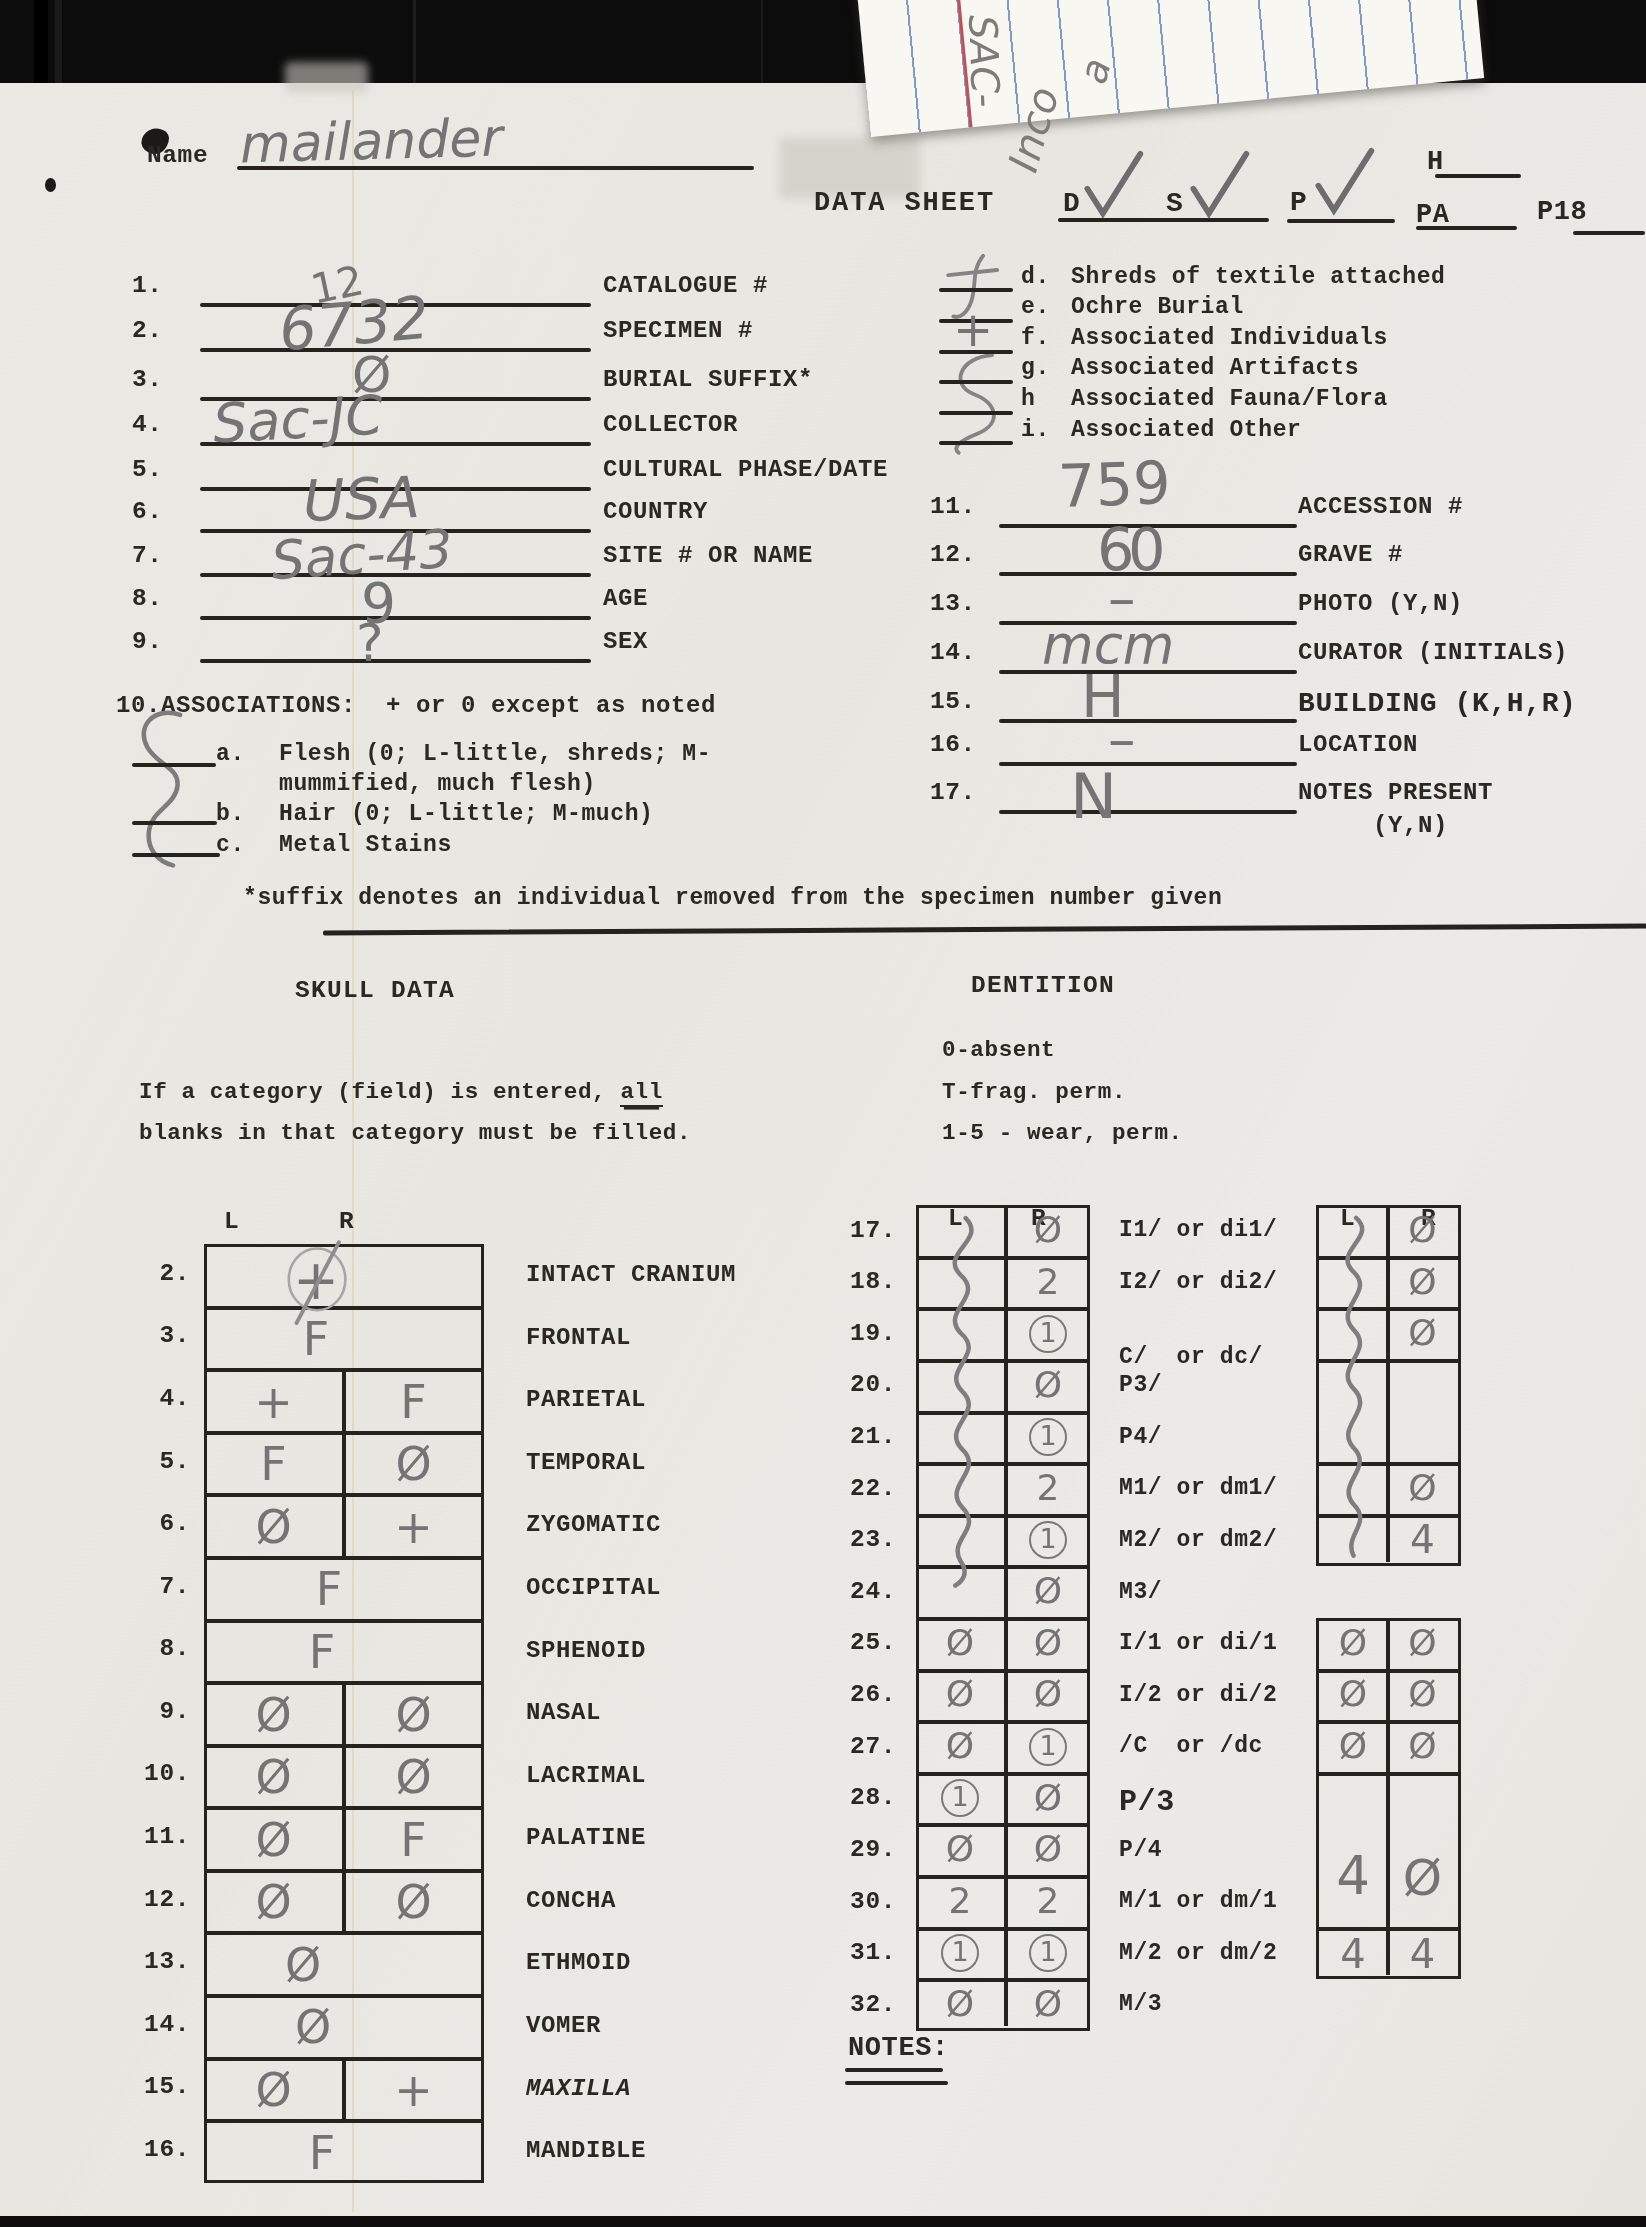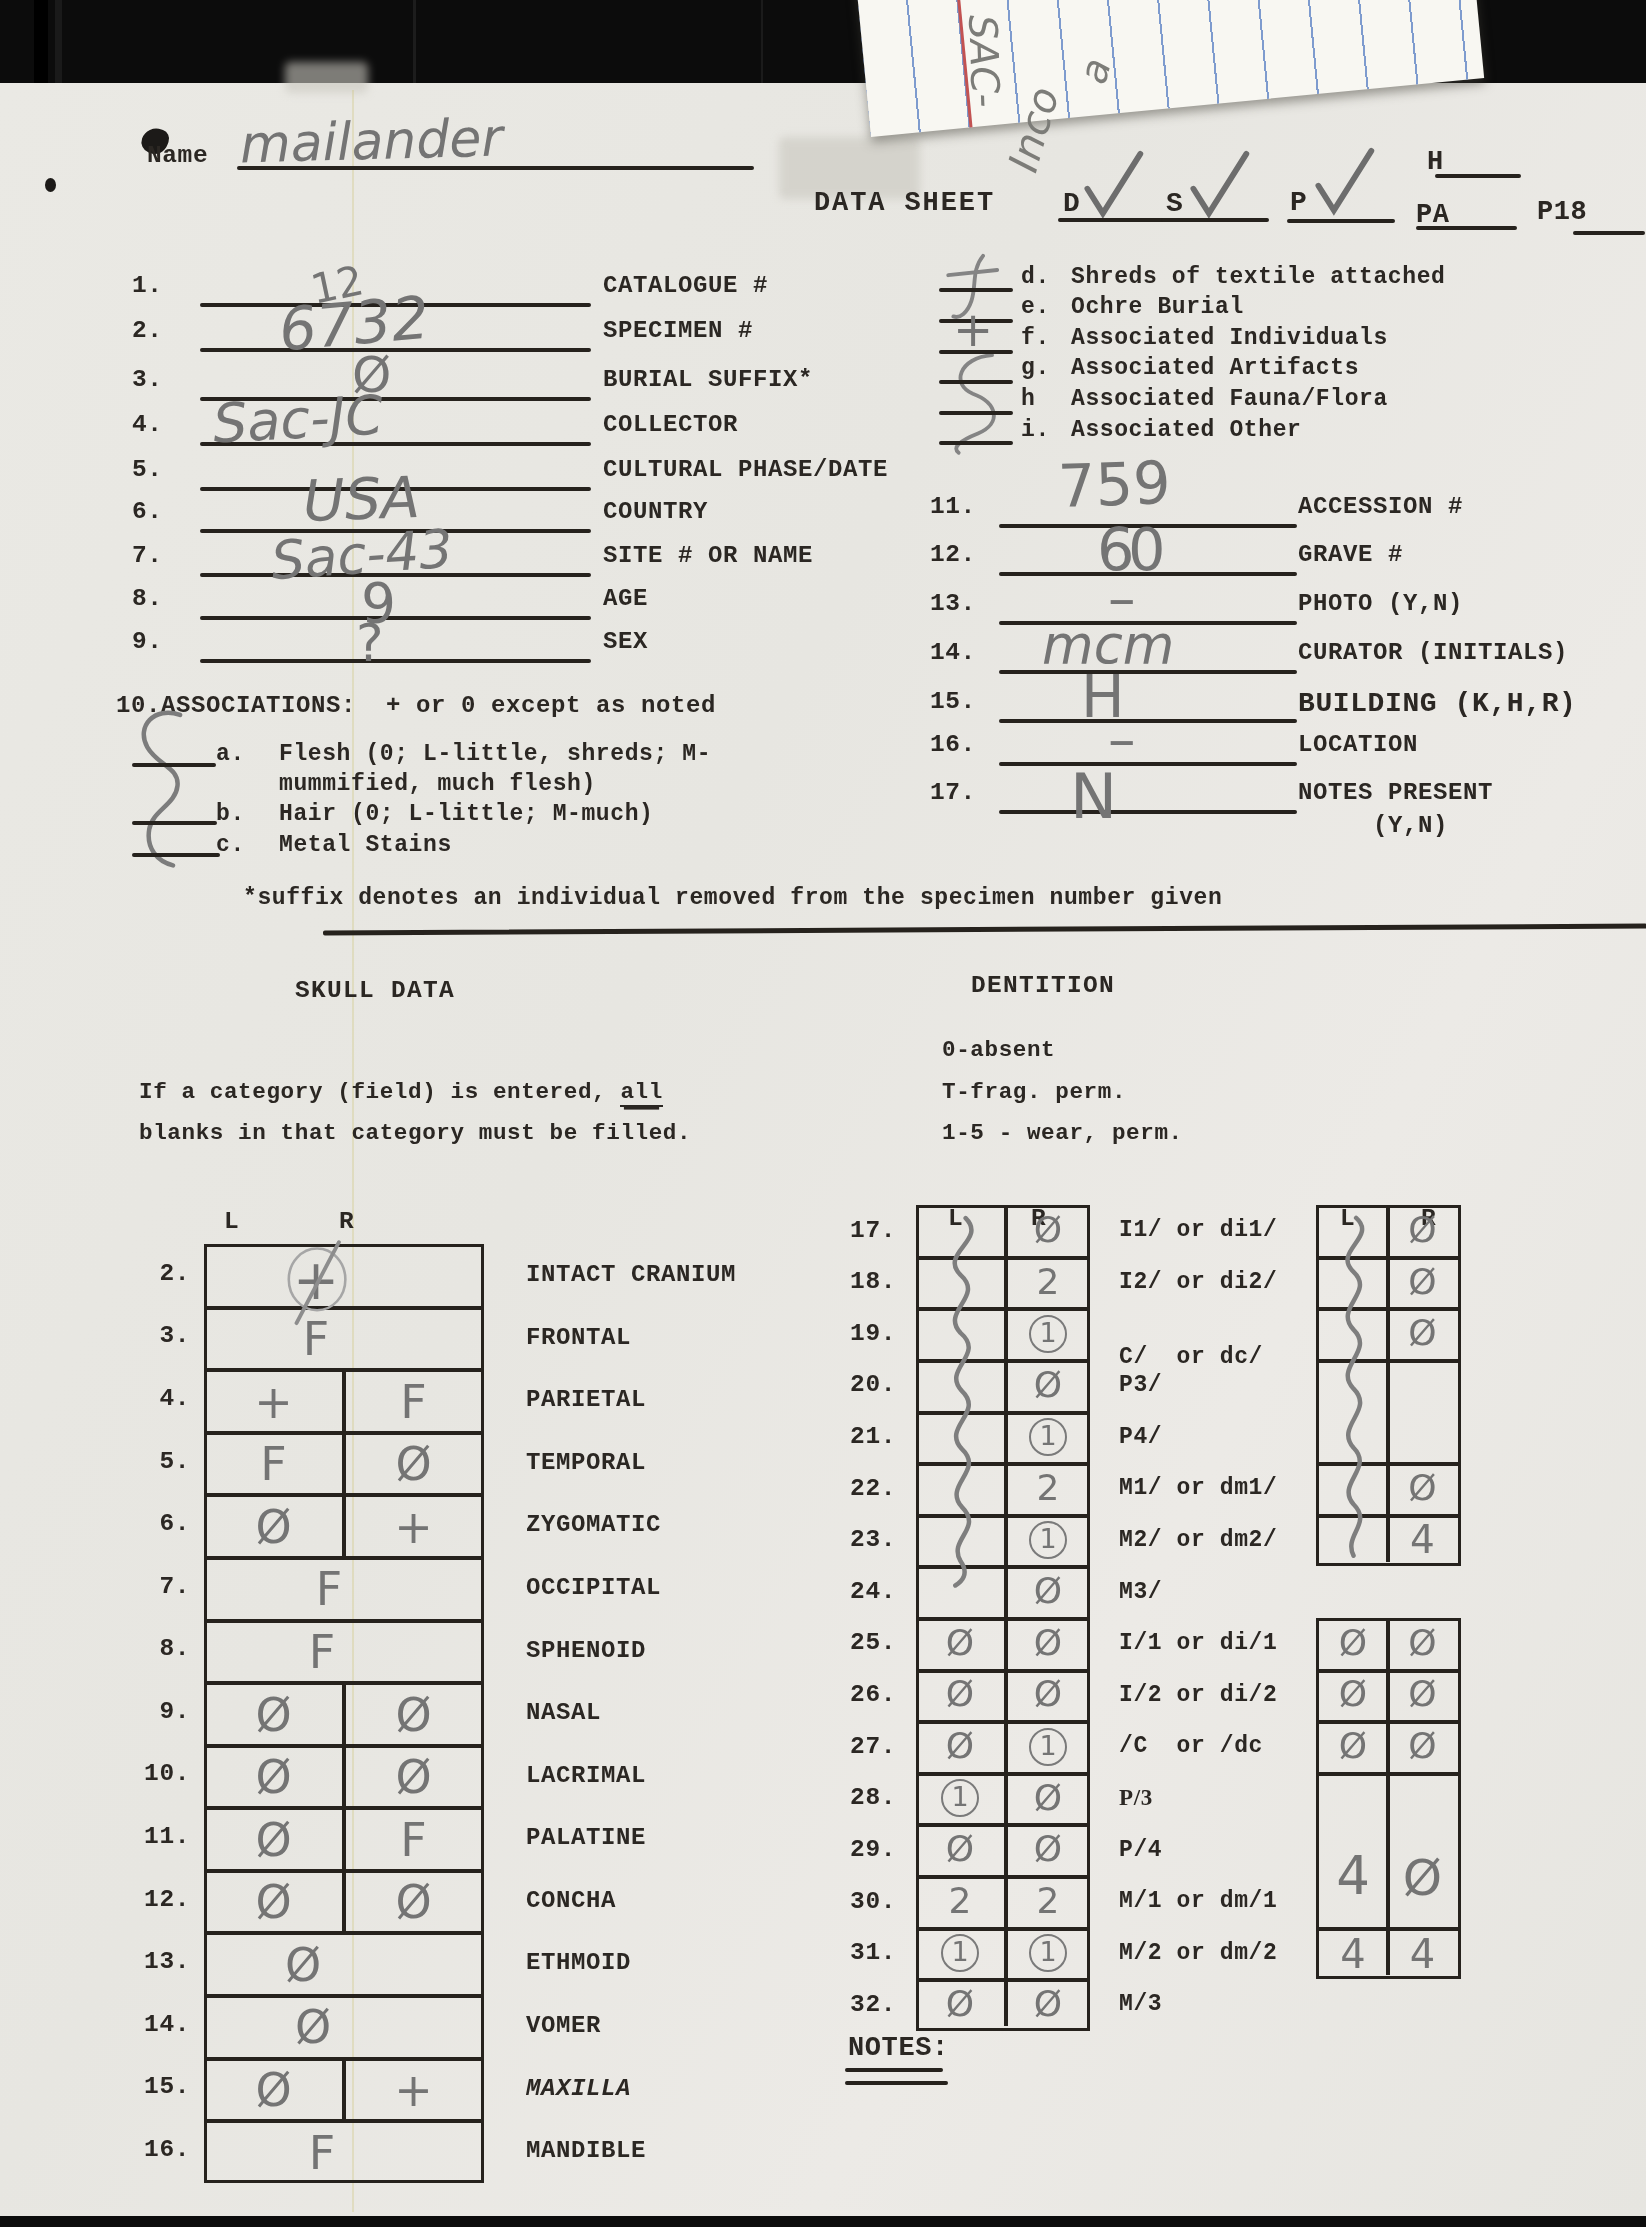--- a/index.html
+++ b/index.html
@@ -386,21 +386,21 @@
   <div class="t" style="left:1119px;top:1682px;font-size:23px;">I/2 or di/2</div>
   <div class="cellv" style="left:922px;top:1673px;width:76px;font-size:36px;">Ø</div>
   <div class="cellv" style="left:1010px;top:1673px;width:76px;font-size:36px;">Ø</div>
 
   <div class="t" style="left:806px;top:1733px;width:90px;text-align:right;font-size:24.5px;">27.</div>
   <div class="t" style="left:1119px;top:1733px;font-size:23px;">/C  or /dc</div>
   <div class="cellv" style="left:922px;top:1725px;width:76px;font-size:36px;">Ø</div>
   <div class="cellv" style="left:1010px;top:1728px;width:76px;"><span class="circ">1</span></div>
 
   <div class="t" style="left:806px;top:1784px;width:90px;text-align:right;font-size:24.5px;">28.</div>
-  <div class="t" style="left:1119px;top:1785px;font-size:23px;font-family:Liberation Serif, serif;">P/3</div>
+  <div class="t" style="left:1119px;top:1785px;font-size:30px;">P/3</div>
   <div class="cellv" style="left:922px;top:1779px;width:76px;"><span class="circ">1</span></div>
   <div class="cellv" style="left:1010px;top:1777px;width:76px;font-size:36px;">Ø</div>
 
   <div class="t" style="left:806px;top:1836px;width:90px;text-align:right;font-size:24.5px;">29.</div>
   <div class="t" style="left:1119px;top:1837px;font-size:23px;">P/4</div>
   <div class="cellv" style="left:922px;top:1828px;width:76px;font-size:36px;">Ø</div>
   <div class="cellv" style="left:1010px;top:1828px;width:76px;font-size:36px;">Ø</div>
 
   <div class="t" style="left:806px;top:1888px;width:90px;text-align:right;font-size:24.5px;">30.</div>
   <div class="t" style="left:1119px;top:1888px;font-size:23px;">M/1 or dm/1</div>

